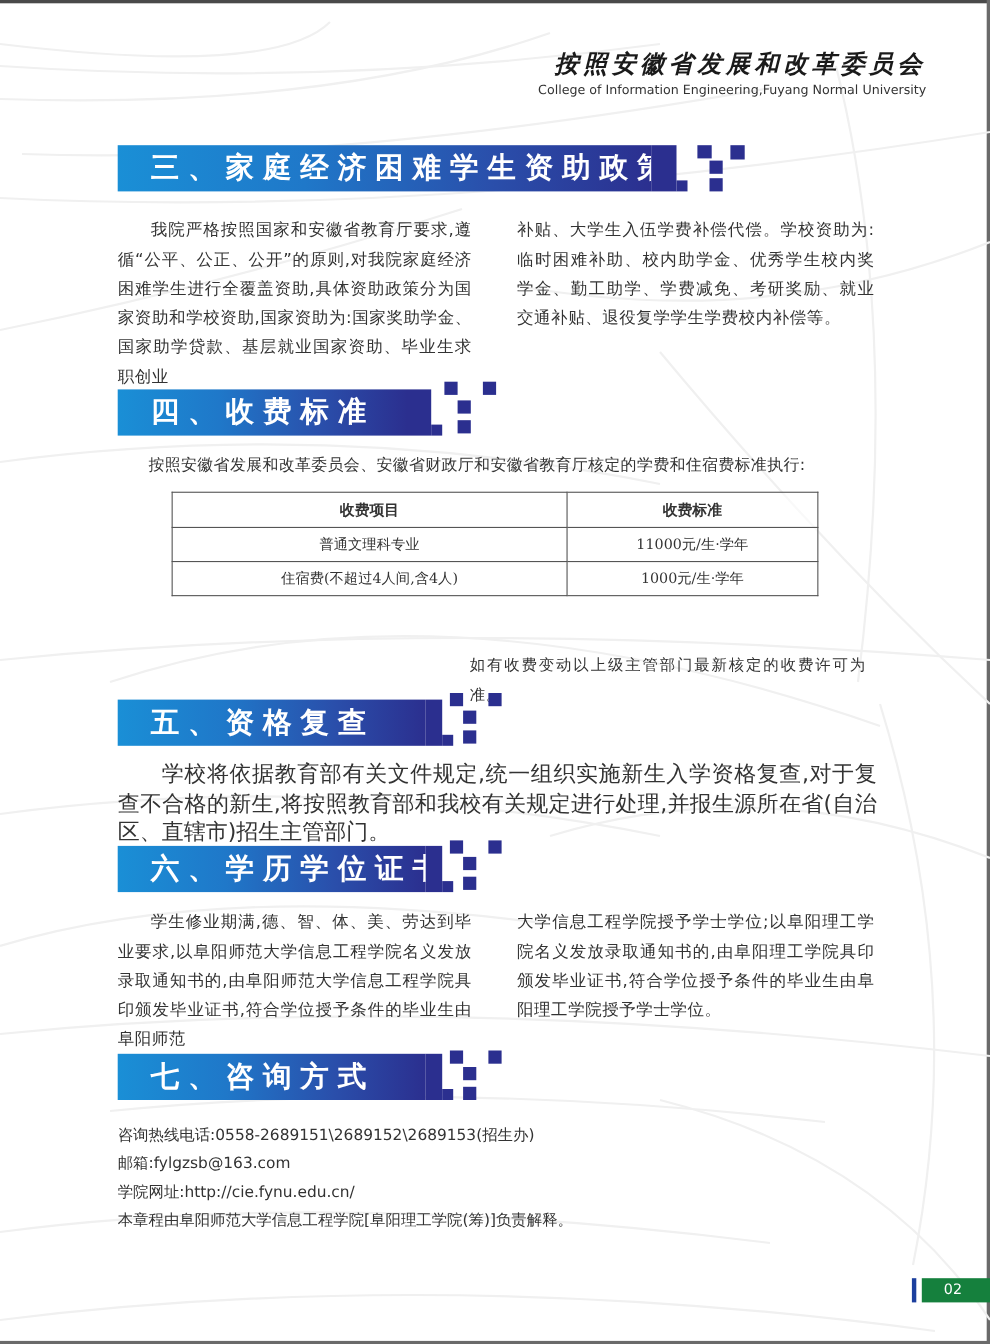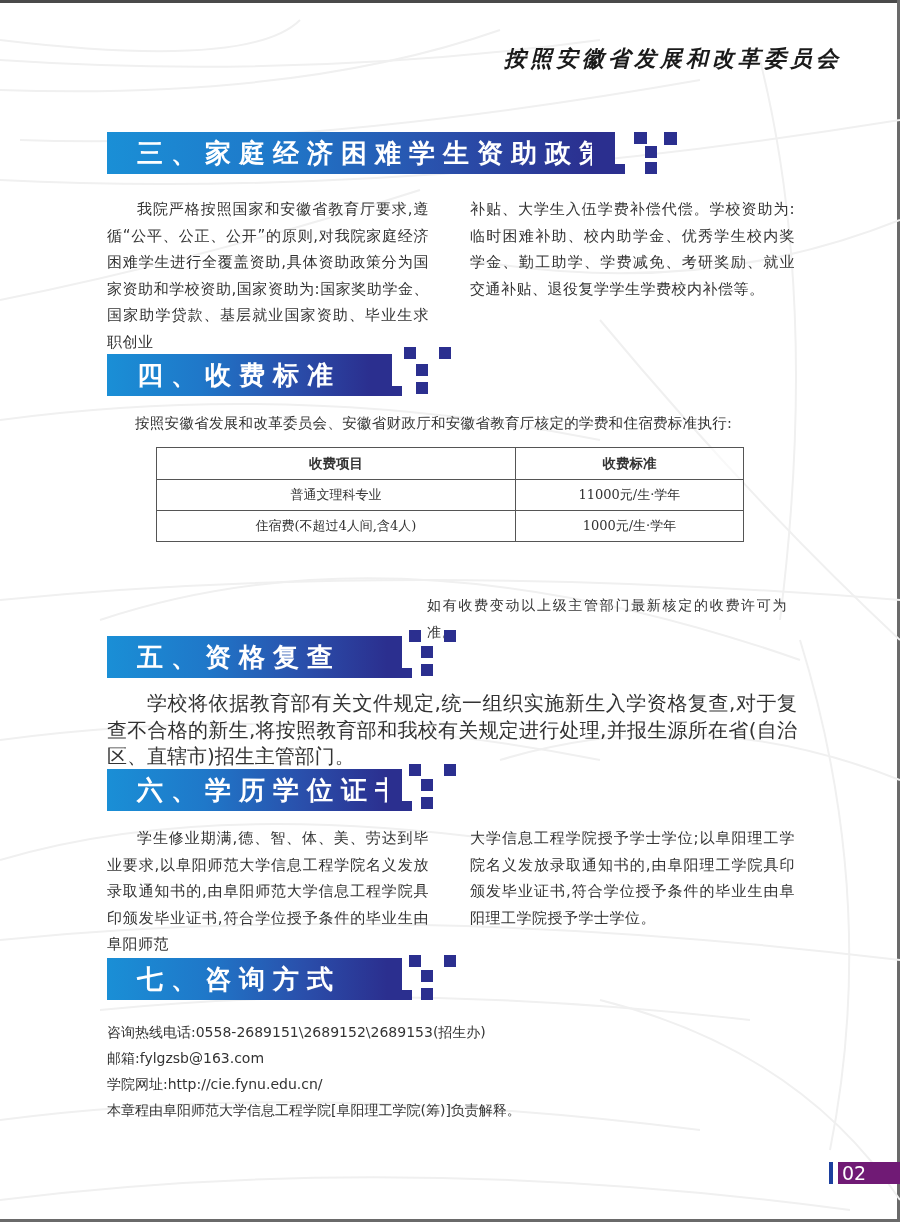--- a/index.html
+++ b/index.html
@@ -46,21 +46,21 @@
   .fee-table td, .fee-table th {
     border: 1px solid #555; height: 30px; text-align: center; padding: 0; background: rgba(255,255,255,0.6);
   }
   .fee-table th { font-weight: bold; font-size: 13.5px; height: 31px; }
 
   .contact-line { position: absolute; left: 107px; font-size: 14px; color: #333; line-height: 20px; }
 
   .page-num-bar { position: absolute; left: 829px; top: 1162px; width: 4px; height: 22px; background: #1c3f9e; }
   .page-num {
     position: absolute; left: 838px; top: 1162px; width: 62px; height: 22px;
-    background: #701a75; color: #fff; font-size: 19px; line-height: 22px; padding-left: 4px; box-sizing: border-box;
+    background: #15803d; color: #fff; font-size: 13px; line-height: 22px; padding-left: 20px; box-sizing: border-box;
   }
 </style>
 </head>
 <body>
 
 <div class="frame-top"></div>
 <div class="frame-right"></div>
 
 <svg class="bg-pattern" viewBox="0 0 900 1222">
   <g fill="none" stroke="#f0f0f0" stroke-width="2">
@@ -83,20 +83,21 @@
     <path d="M600 1000 Q800 1050 900 1200"></path>
     <path d="M0 1120 Q300 1080 700 1130"></path>
     <path d="M0 1200 Q400 1150 850 1210"></path>
     <path d="M760 60 Q820 300 780 620"></path>
     <path d="M800 640 Q880 900 830 1150"></path>
   </g>
 </svg>
 
 <div class="header-brand">
   <div class="brand-cn">按照安徽省发展和改革委员会</div>
+  <div class="brand-en">College of Information Engineering,Fuyang Normal University</div>
 </div>
 
 <div class="section-banner" style="top:132px;">
   <div class="banner-bar" style="width:485px;">三、家庭经济困难学生资助政策</div>
   <div class="banner-tail" style="left:485px; width:23px; height:42px;"></div>
   <div class="banner-tail" style="left:508px; top:32px; width:10px; height:10px;"></div>
   <div class="sq" style="left:527px; top:0px; width:13px; height:12px;"></div>
   <div class="sq" style="left:538px; top:14px; width:12px; height:12px;"></div>
   <div class="sq" style="left:538px; top:30px; width:12px; height:12px;"></div>
   <div class="sq" style="left:557px; top:0px; width:13px; height:13px;"></div>

